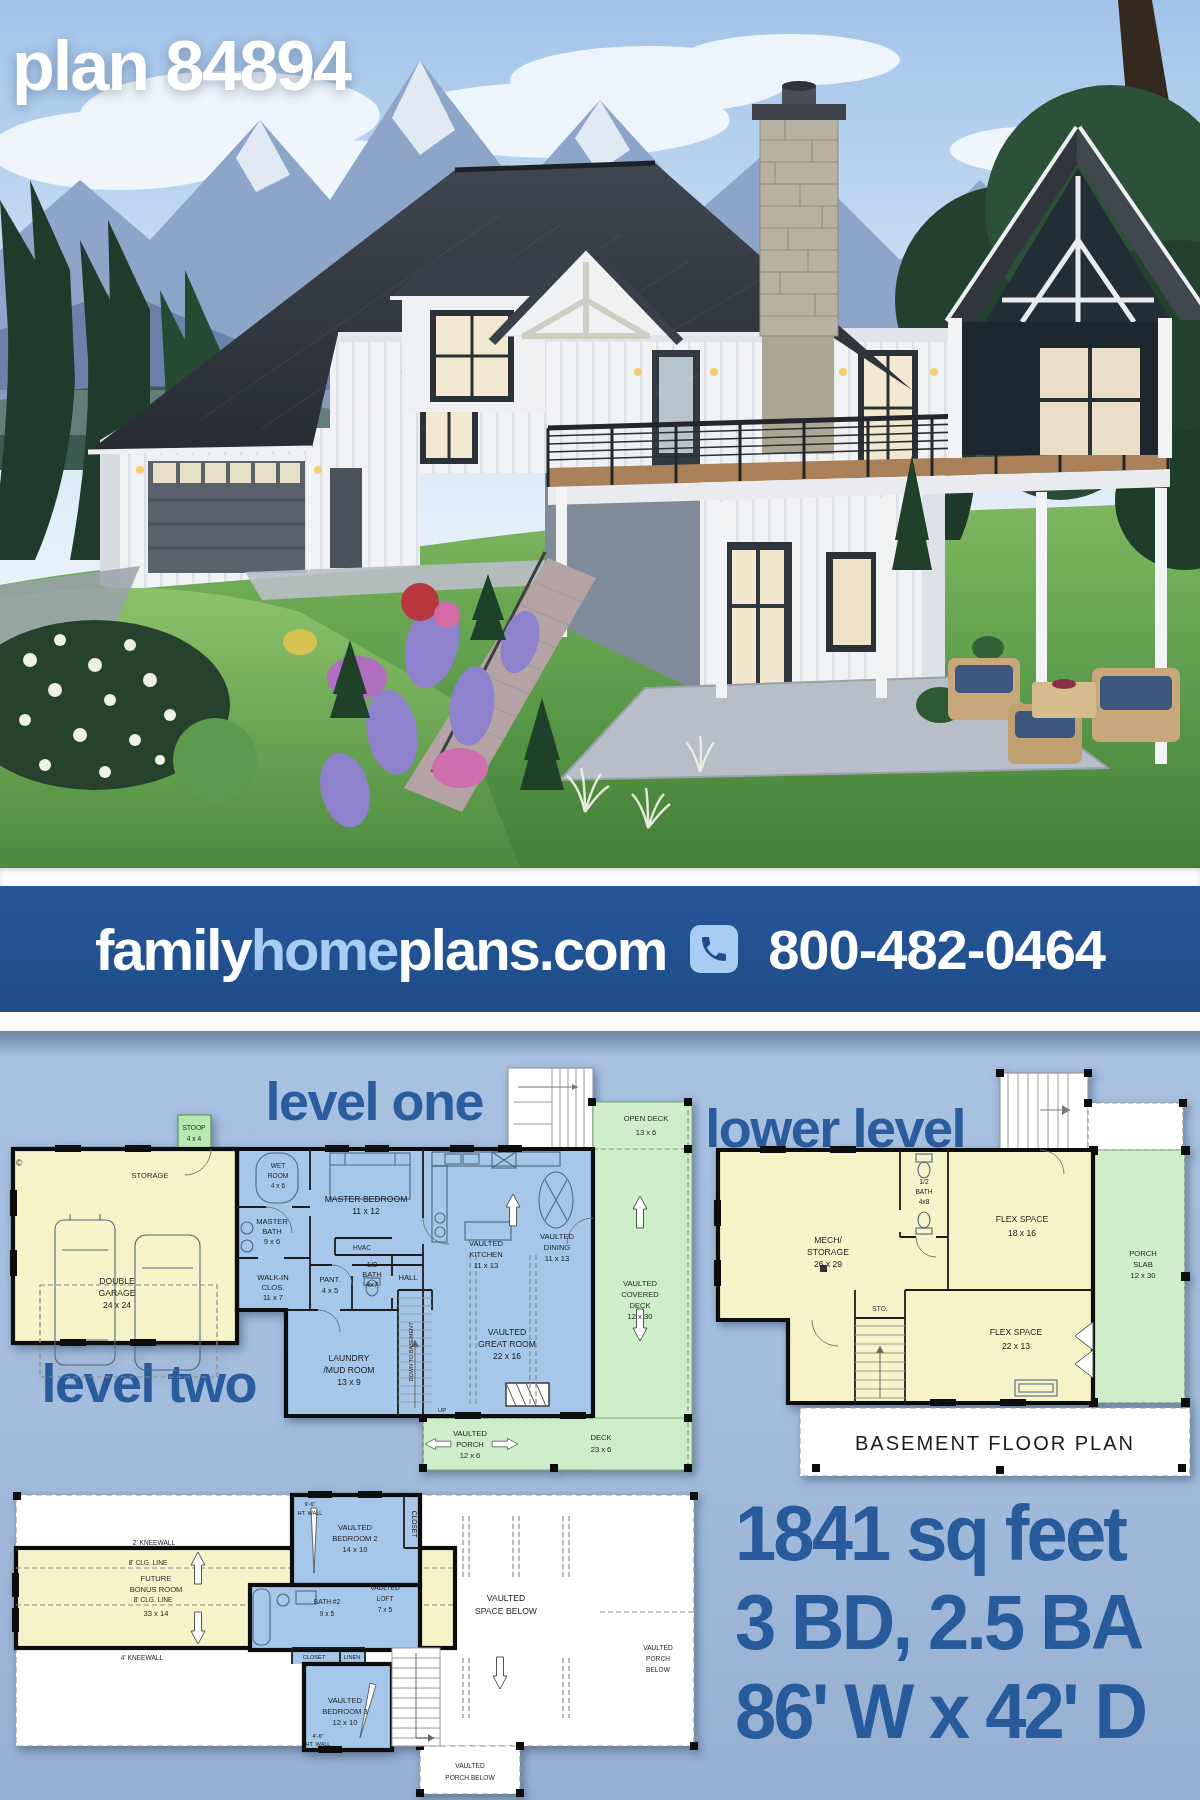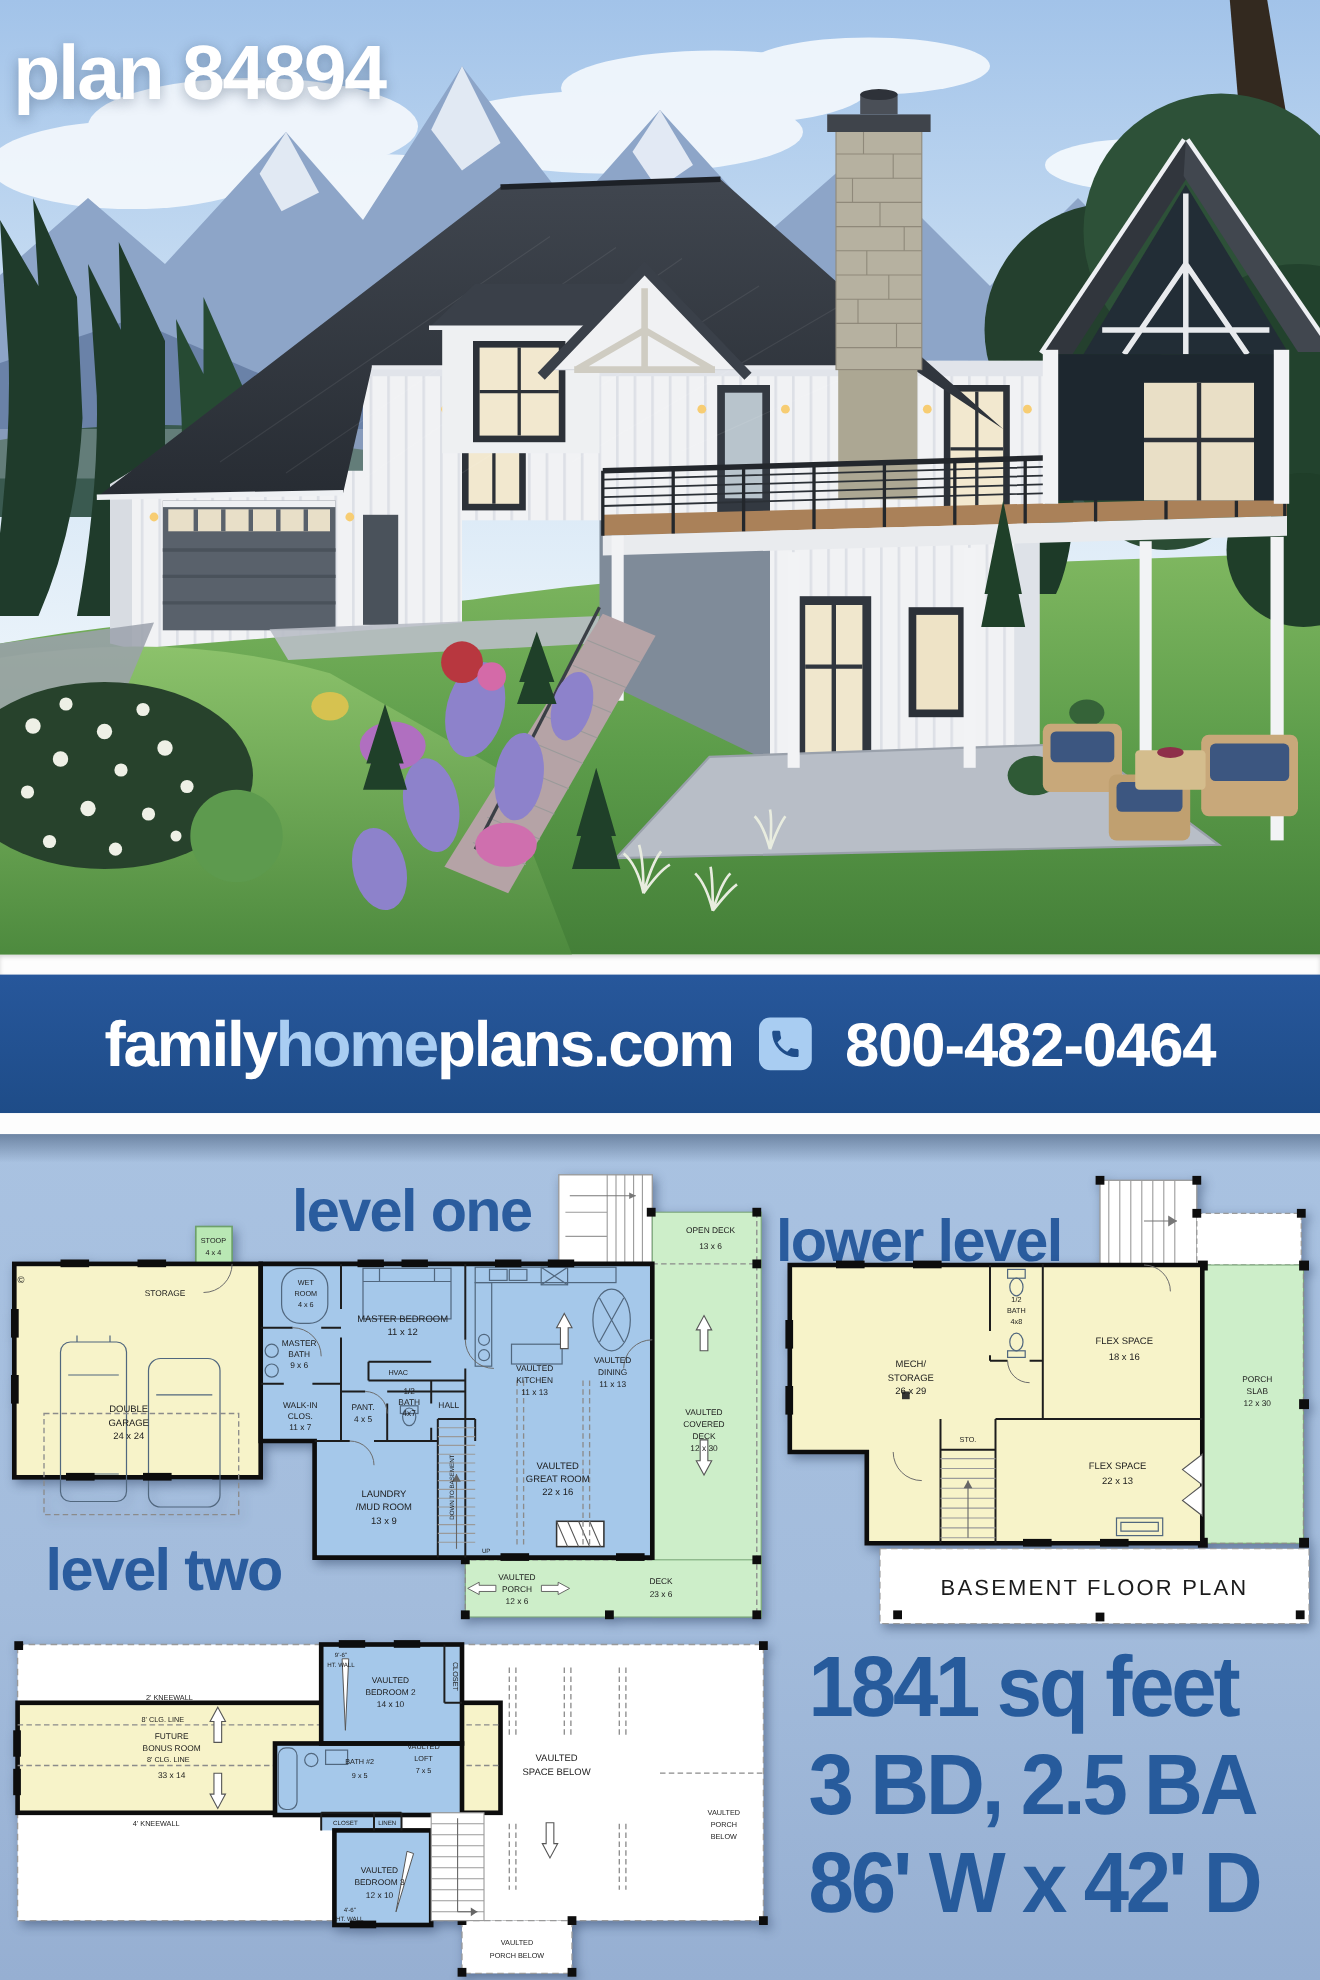--- a/index.html
+++ b/index.html
@@ -21,21 +21,21 @@
        display:flex;align-items:center;justify-content:center;}
   .phone-num{font-weight:700;font-size:56px;letter-spacing:-1px;color:#fff;white-space:nowrap;}
   .plans{position:absolute;left:0;top:1031px;width:1200px;height:769px;
        background:linear-gradient(180deg,#a9c2e1 0%,#a3bcdc 55%,#96afd2 100%);}
   .plans::before{content:"";position:absolute;left:0;top:0;right:0;height:26px;
        background:linear-gradient(rgba(50,72,102,.5),rgba(50,72,102,0));}
   .sec-title{position:absolute;font-weight:700;font-size:54px;letter-spacing:-1.5px;
        color:#2a5c9e;text-align:right;}
   #t-level-one{left:228px;top:1070px;width:255px;}
   #t-lower-level{left:685px;top:1070px;width:280px;margin-top:27px;}
-  #t-level-two{left:38px;top:1396px;width:218px;}
+  #t-level-two{left:38px;top:1352px;width:218px;}
   .stats{position:absolute;left:735px;top:1489px;width:460px;color:#275b9c;
        font-weight:700;font-size:78px;line-height:89px;letter-spacing:-3px;
        transform:scaleX(.95);transform-origin:left top;white-space:nowrap;}
   .plan-svg{position:absolute;filter:drop-shadow(3px 4px 5px rgba(25,45,80,.45));}
   #plan1{left:0;top:1040px;}
   #plan2{left:700px;top:1050px;}
   #plan3{left:8px;top:1488px;}
   svg text{font-family:"Liberation Sans",sans-serif;fill:#1b1b1b;}
   .c{text-anchor:middle;}
   .t5{font-size:5.6px;}.t6{font-size:6.6px;}.t7{font-size:7.6px;}

